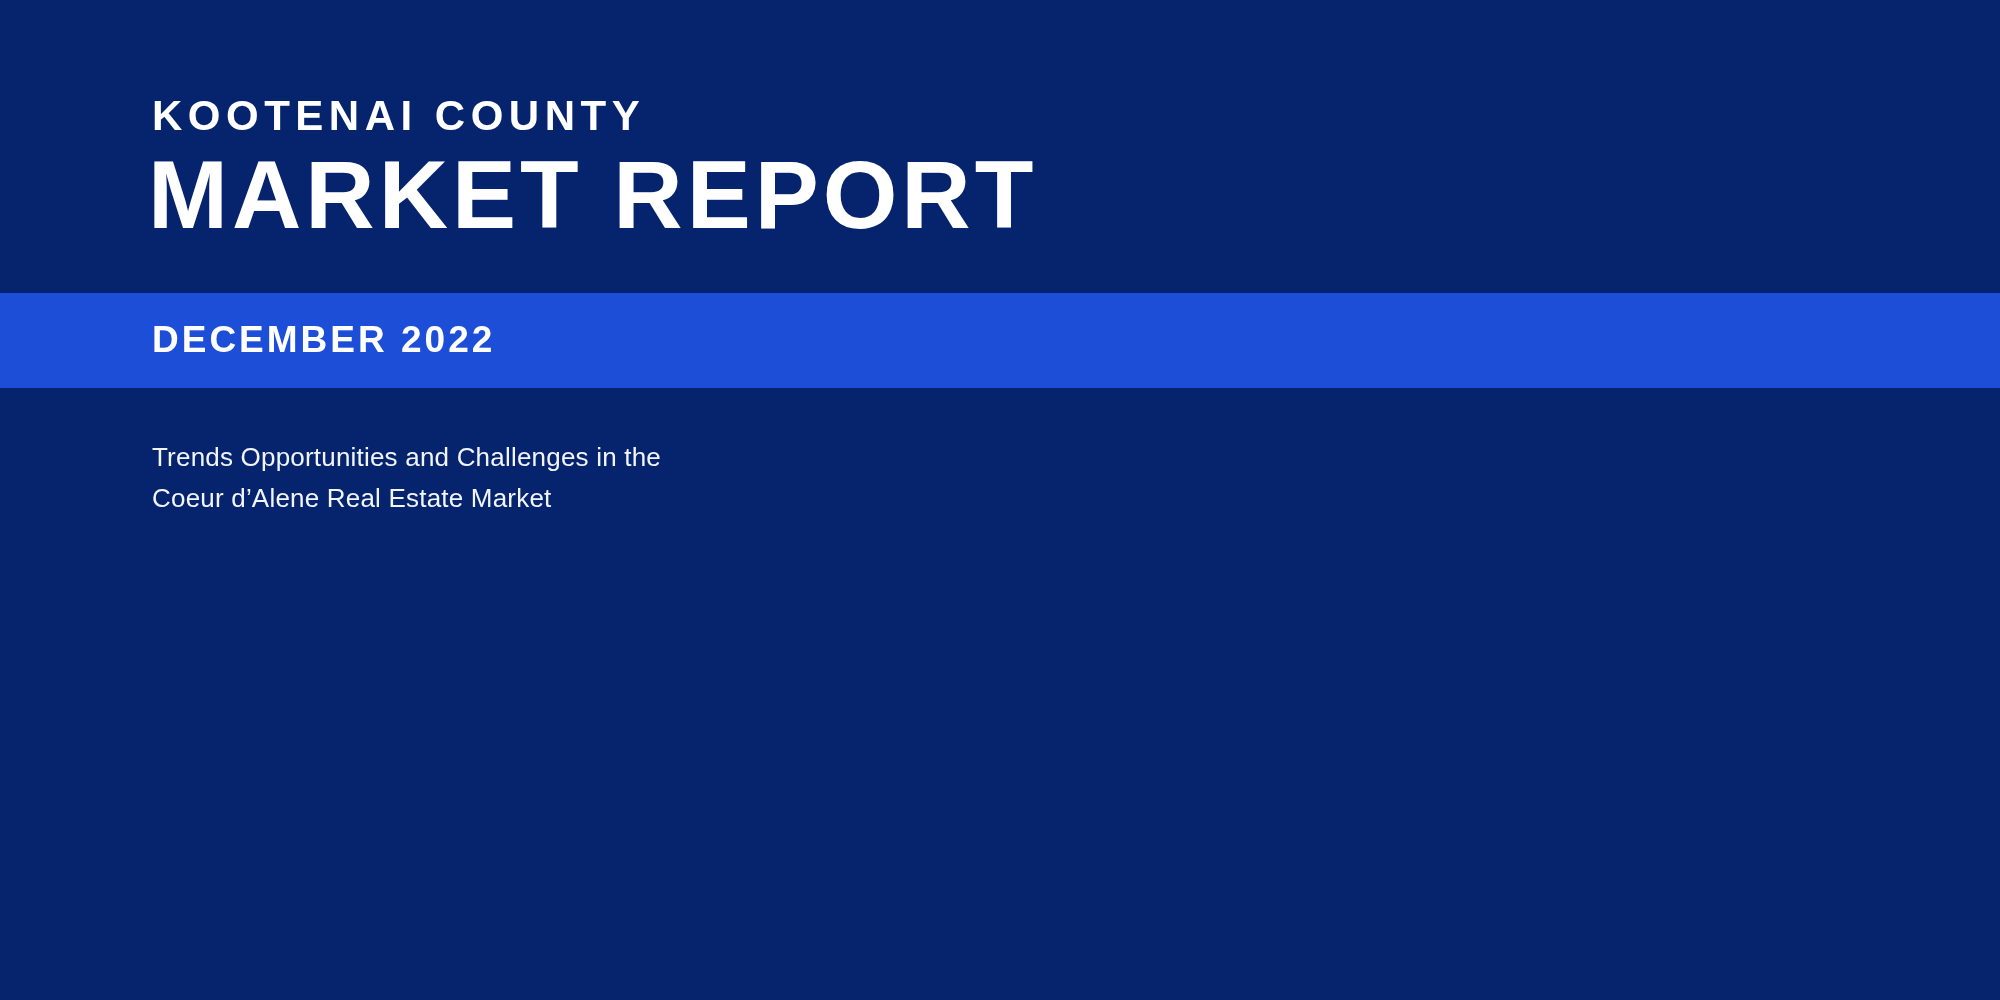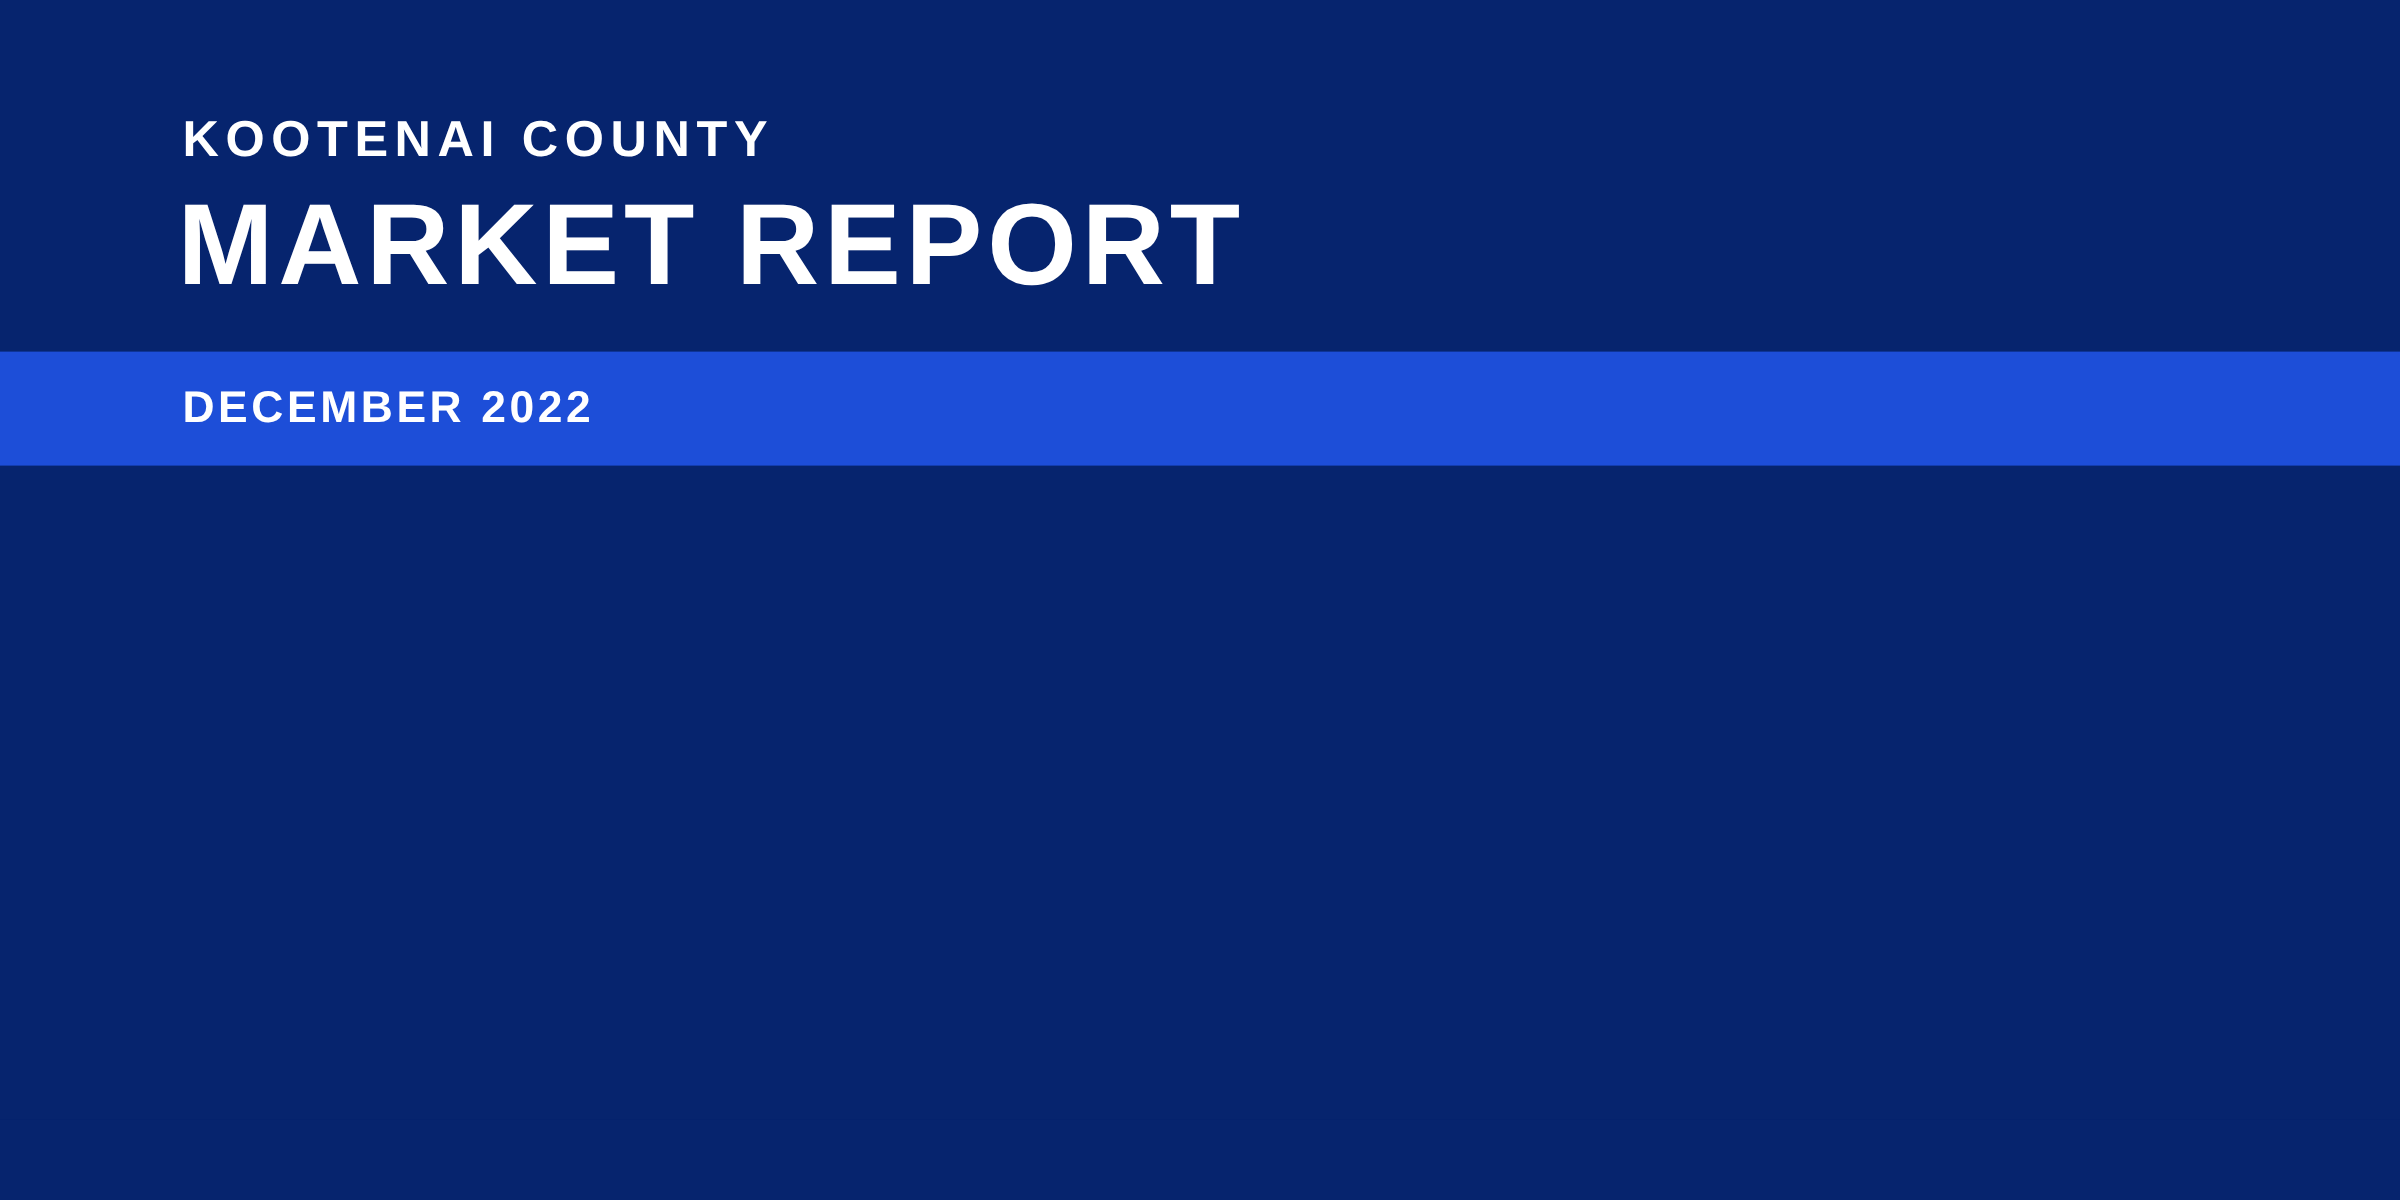--- a/index.html
+++ b/index.html
@@ -47,21 +47,21 @@
     font-size: 42px;
     font-weight: bold;
     letter-spacing: 5.5px;
     line-height: 1;
     white-space: nowrap;
   }
 
   .headline {
     position: absolute;
     left: 148px;
-    top: 156px;
+    top: 146px;
     color: #ffffff;
     font-size: 96px;
     font-weight: bold;
     letter-spacing: 4px;
     line-height: 1.02;
     white-space: nowrap;
     text-align: center;
   }
 
   
@@ -169,14 +169,18 @@
 
   <div class="hero-block">
     <div class="eyebrow">KOOTENAI COUNTY</div>
     <div class="headline">MARKET REPORT</div>
   </div>
 
   <div class="date-banner">
     <div class="date-banner-label">DECEMBER 2022</div>
   </div>
 
+  <div class="subtitle">
+    <span class="line">Trends Opportunities and Challenges in the</span>
+    <span class="line">Coeur d’Alene Real Estate Market</span>
+  </div>
 
 </div>
 
 </body></html>

